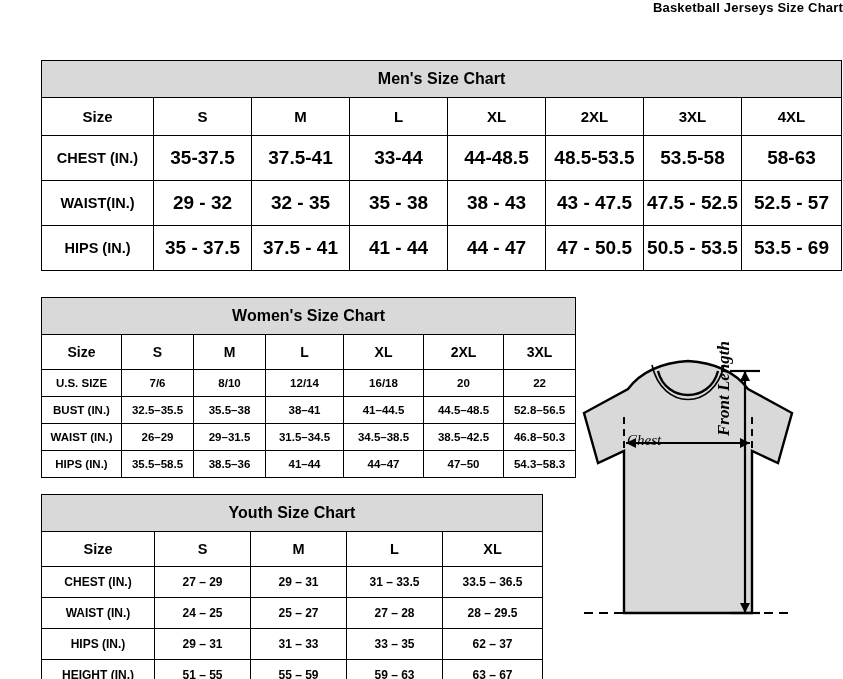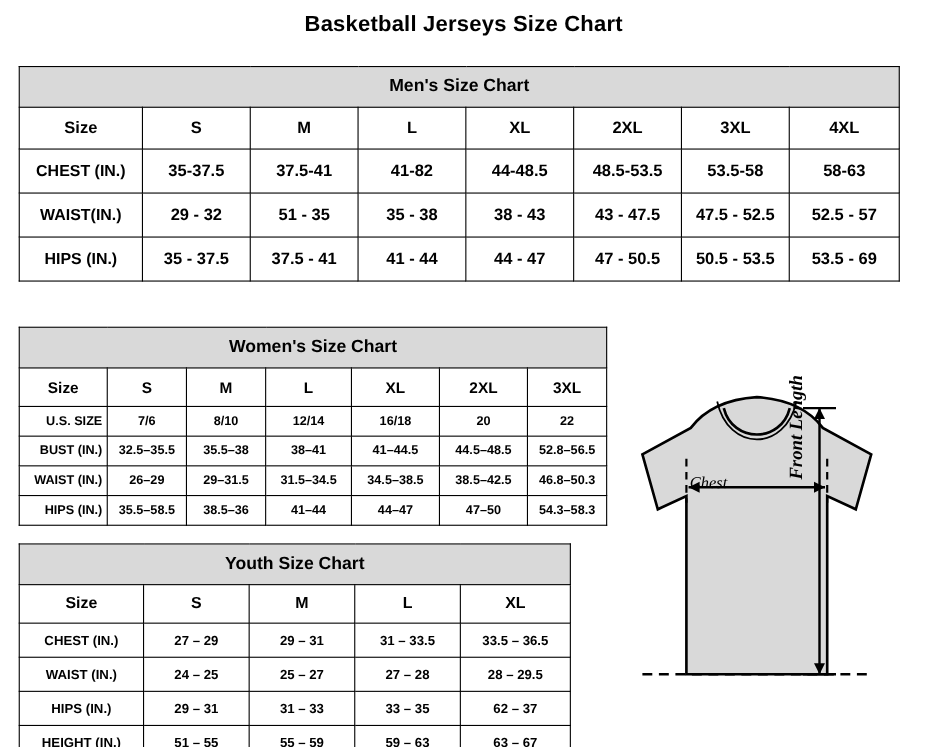--- a/index.html
+++ b/index.html
@@ -9,32 +9,33 @@
   }
   body {
     width: 843px;
     height: 679px;
     position: relative;
     font-family: "Liberation Sans", sans-serif;
     color: #000000;
     overflow: hidden;
   }
   #page-title {
-    text-align: center;
-    font-size: 20px;
-    font-weight: bold;
-    margin: 11px 0 0 0;
+    text-align: right;
+    font-size: 13px;
+    font-weight: bold;
+    margin: 0 0 0 0;
     letter-spacing: 0.2px;
   }
   .chart-block {
     position: absolute;
   }
   table.sizetable {
     border-collapse: collapse;
     table-layout: fixed;
+    margin-left: 24px;
   }
   table.sizetable td, table.sizetable th {
     border: 1px solid #000000;
     text-align: center;
     vertical-align: middle;
     background: #ffffff;
     font-weight: bold;
   }
   .caption-cell {
     background: #d9d9d9 !important;
@@ -45,26 +46,26 @@
   .hdr-cell {
     font-size: 14px;
     font-weight: bold;
     padding: 8px 0;
   }
   
   #mens-chart { left: 17px; top: 60px; }
   #mens-chart table { width: 800px; }
   #mens-chart .hdr-cell { padding: 10px 0; font-size: 15px; }
   #mens-chart .row-label { font-size: 14.5px; padding: 11px 6px; }
-  #mens-chart .val { font-size: 15px; padding: 11px 2px; text-align: center; }
+  #mens-chart .val { font-size: 19px; padding: 11px 2px; text-align: center; }
   
   #womens-chart { left: 17px; top: 297px; }
   #womens-chart table { width: 534px; }
   #womens-chart .hdr-cell { font-size: 14px; padding: 9px 0; }
-  #womens-chart .row-label { font-size: 11.5px; padding: 7px 4px; text-align: right; }
+  #womens-chart .row-label { font-size: 11.5px; padding: 7px 4px; }
   #womens-chart .val { font-size: 11.5px; padding: 7px 2px; }
   
   #youth-chart { left: 17px; top: 494px; }
   #youth-chart table { width: 501px; }
   #youth-chart .hdr-cell { font-size: 14.5px; padding: 9px 0; }
   #youth-chart .row-label { font-size: 12px; padding: 8px 4px; }
   #youth-chart .val { font-size: 12px; padding: 8px 2px; }
   
   #shirt-diagram {
     position: absolute;
@@ -124,30 +125,30 @@
       <td class="hdr-cell">L</td>
       <td class="hdr-cell">XL</td>
       <td class="hdr-cell">2XL</td>
       <td class="hdr-cell">3XL</td>
       <td class="hdr-cell">4XL</td>
     </tr>
     <tr>
       <td class="row-label">CHEST (IN.)</td>
       <td class="val">35-37.5</td>
       <td class="val">37.5-41</td>
-      <td class="val">41-82</td>
+      <td class="val">33-44</td>
       <td class="val">44-48.5</td>
       <td class="val">48.5-53.5</td>
       <td class="val">53.5-58</td>
       <td class="val">58-63</td>
     </tr>
     <tr>
       <td class="row-label">WAIST(IN.)</td>
       <td class="val">29 - 32</td>
-      <td class="val">51 - 35</td>
+      <td class="val">32 - 35</td>
       <td class="val">35 - 38</td>
       <td class="val">38 - 43</td>
       <td class="val">43 - 47.5</td>
       <td class="val">47.5 - 52.5</td>
       <td class="val">52.5 - 57</td>
     </tr>
     <tr>
       <td class="row-label">HIPS (IN.)</td>
       <td class="val">35 - 37.5</td>
       <td class="val">37.5 - 41</td>

